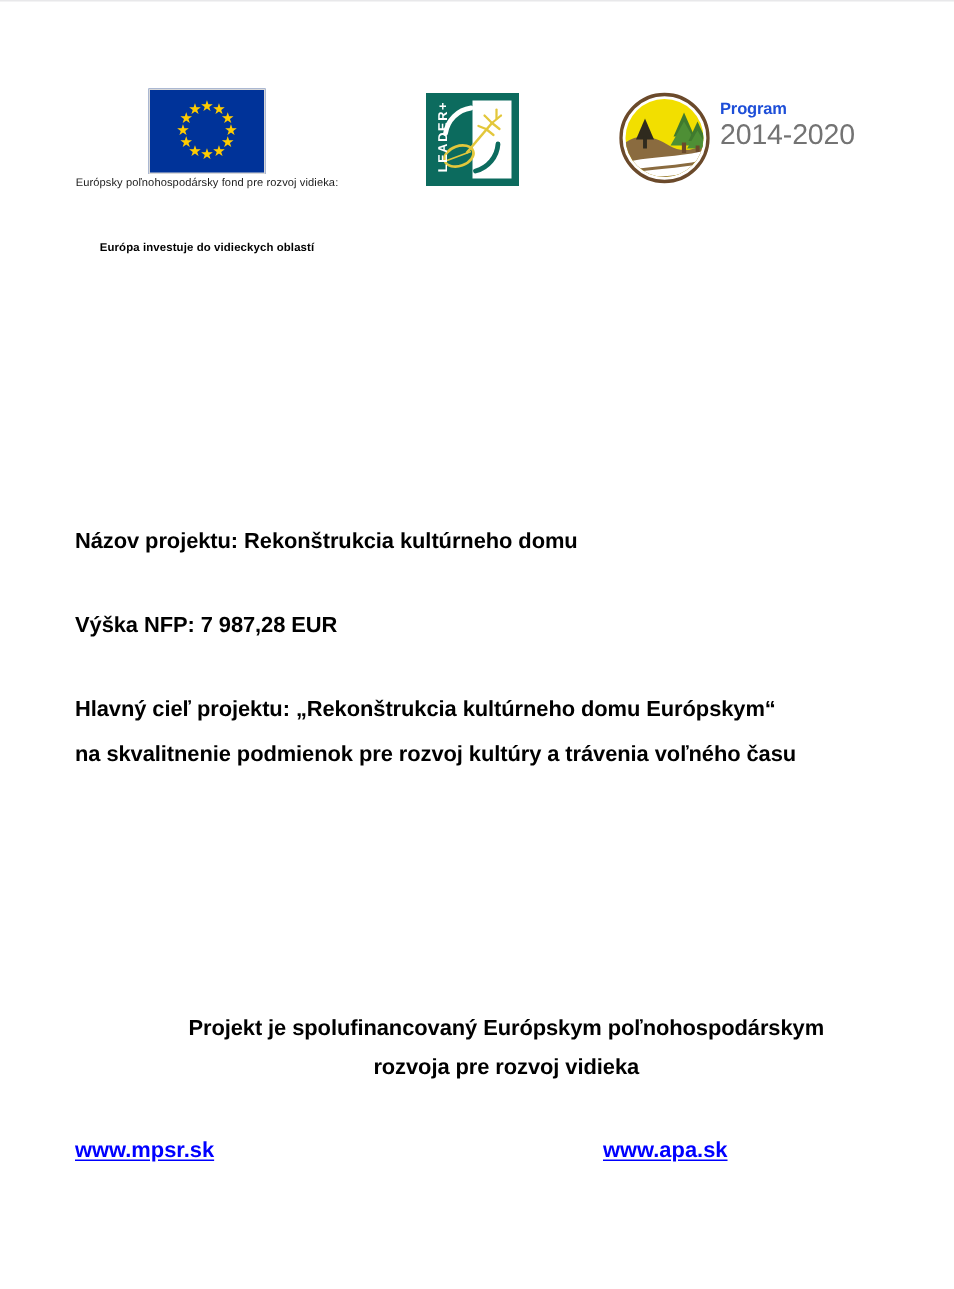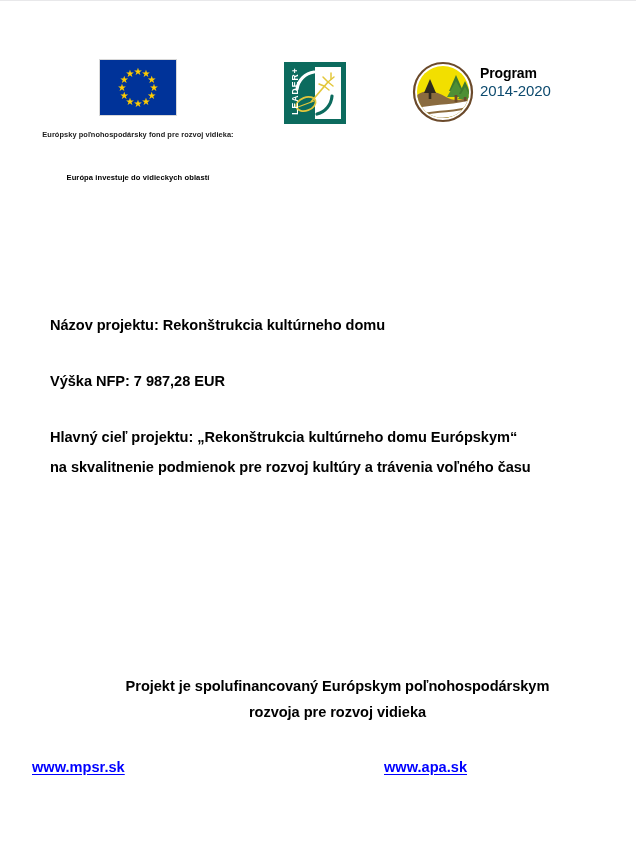--- a/index.html
+++ b/index.html
@@ -54,25 +54,25 @@
   .eu-star {
     position: absolute;
     width: 9px;
     height: 9px;
     color: #FFCC00;
     font-size: 10px;
     line-height: 9px;
     text-align: center;
   }
   .eu-caption1 {
-    margin-top: 14px;
+    margin-top: 1px;
     font-size: 7.4px;
     line-height: 10px;
     color: #1b1b1b;
-    font-weight: bold;
+    font-weight: normal;
     letter-spacing: 0.01em;
   }
   .eu-caption2 {
     font-size: 7.6px;
     line-height: 11px;
     color: #000000;
     font-weight: bold;
     letter-spacing: 0.01em;
     margin-top: 32px;
   }
@@ -133,39 +133,39 @@
     width: 62px;
     height: 62px;
   }
   .prv-text {
     position: absolute;
     left: 68px;
     top: 8px;
     width: 132px;
   }
   .prv-l1, .prv-l2 {
-    font-size: 14px;
+    font-size: 11px;
     font-weight: bold;
     line-height: 17px;
-    color: #000000;
+    color: #1d4ed8;
     letter-spacing: -0.1px;
   }
   .prv-l3 {
-    font-size: 15px;
+    font-size: 19px;
     line-height: 17px;
-    color: #0c4a6e;
+    color: #737373;
     font-weight: normal;
     letter-spacing: -0.1px;
   }
 
   
   .body-text {
     position: absolute;
     left: 50px;
-    top: 314px;
+    top: 350px;
     width: 575px;
   }
   .line {
     font-size: 14.6px;
     font-weight: bold;
     line-height: 20px;
     color: #000000;
     white-space: nowrap;
     letter-spacing: -0.05px;
   }
@@ -179,21 +179,21 @@
     position: absolute;
     left: 50px;
     top: 675px;
     width: 575px;
     text-align: center;
   }
   .footer-text .line { margin-bottom: 6px; }
 
   .links-row {
     position: absolute;
-    left: 32px;
+    left: 50px;
     top: 758px;
     width: 575px;
     height: 22px;
     text-align: right;
   }
   .link {
     position: absolute;
     top: 0;
     font-size: 14.6px;
     font-weight: bold;

